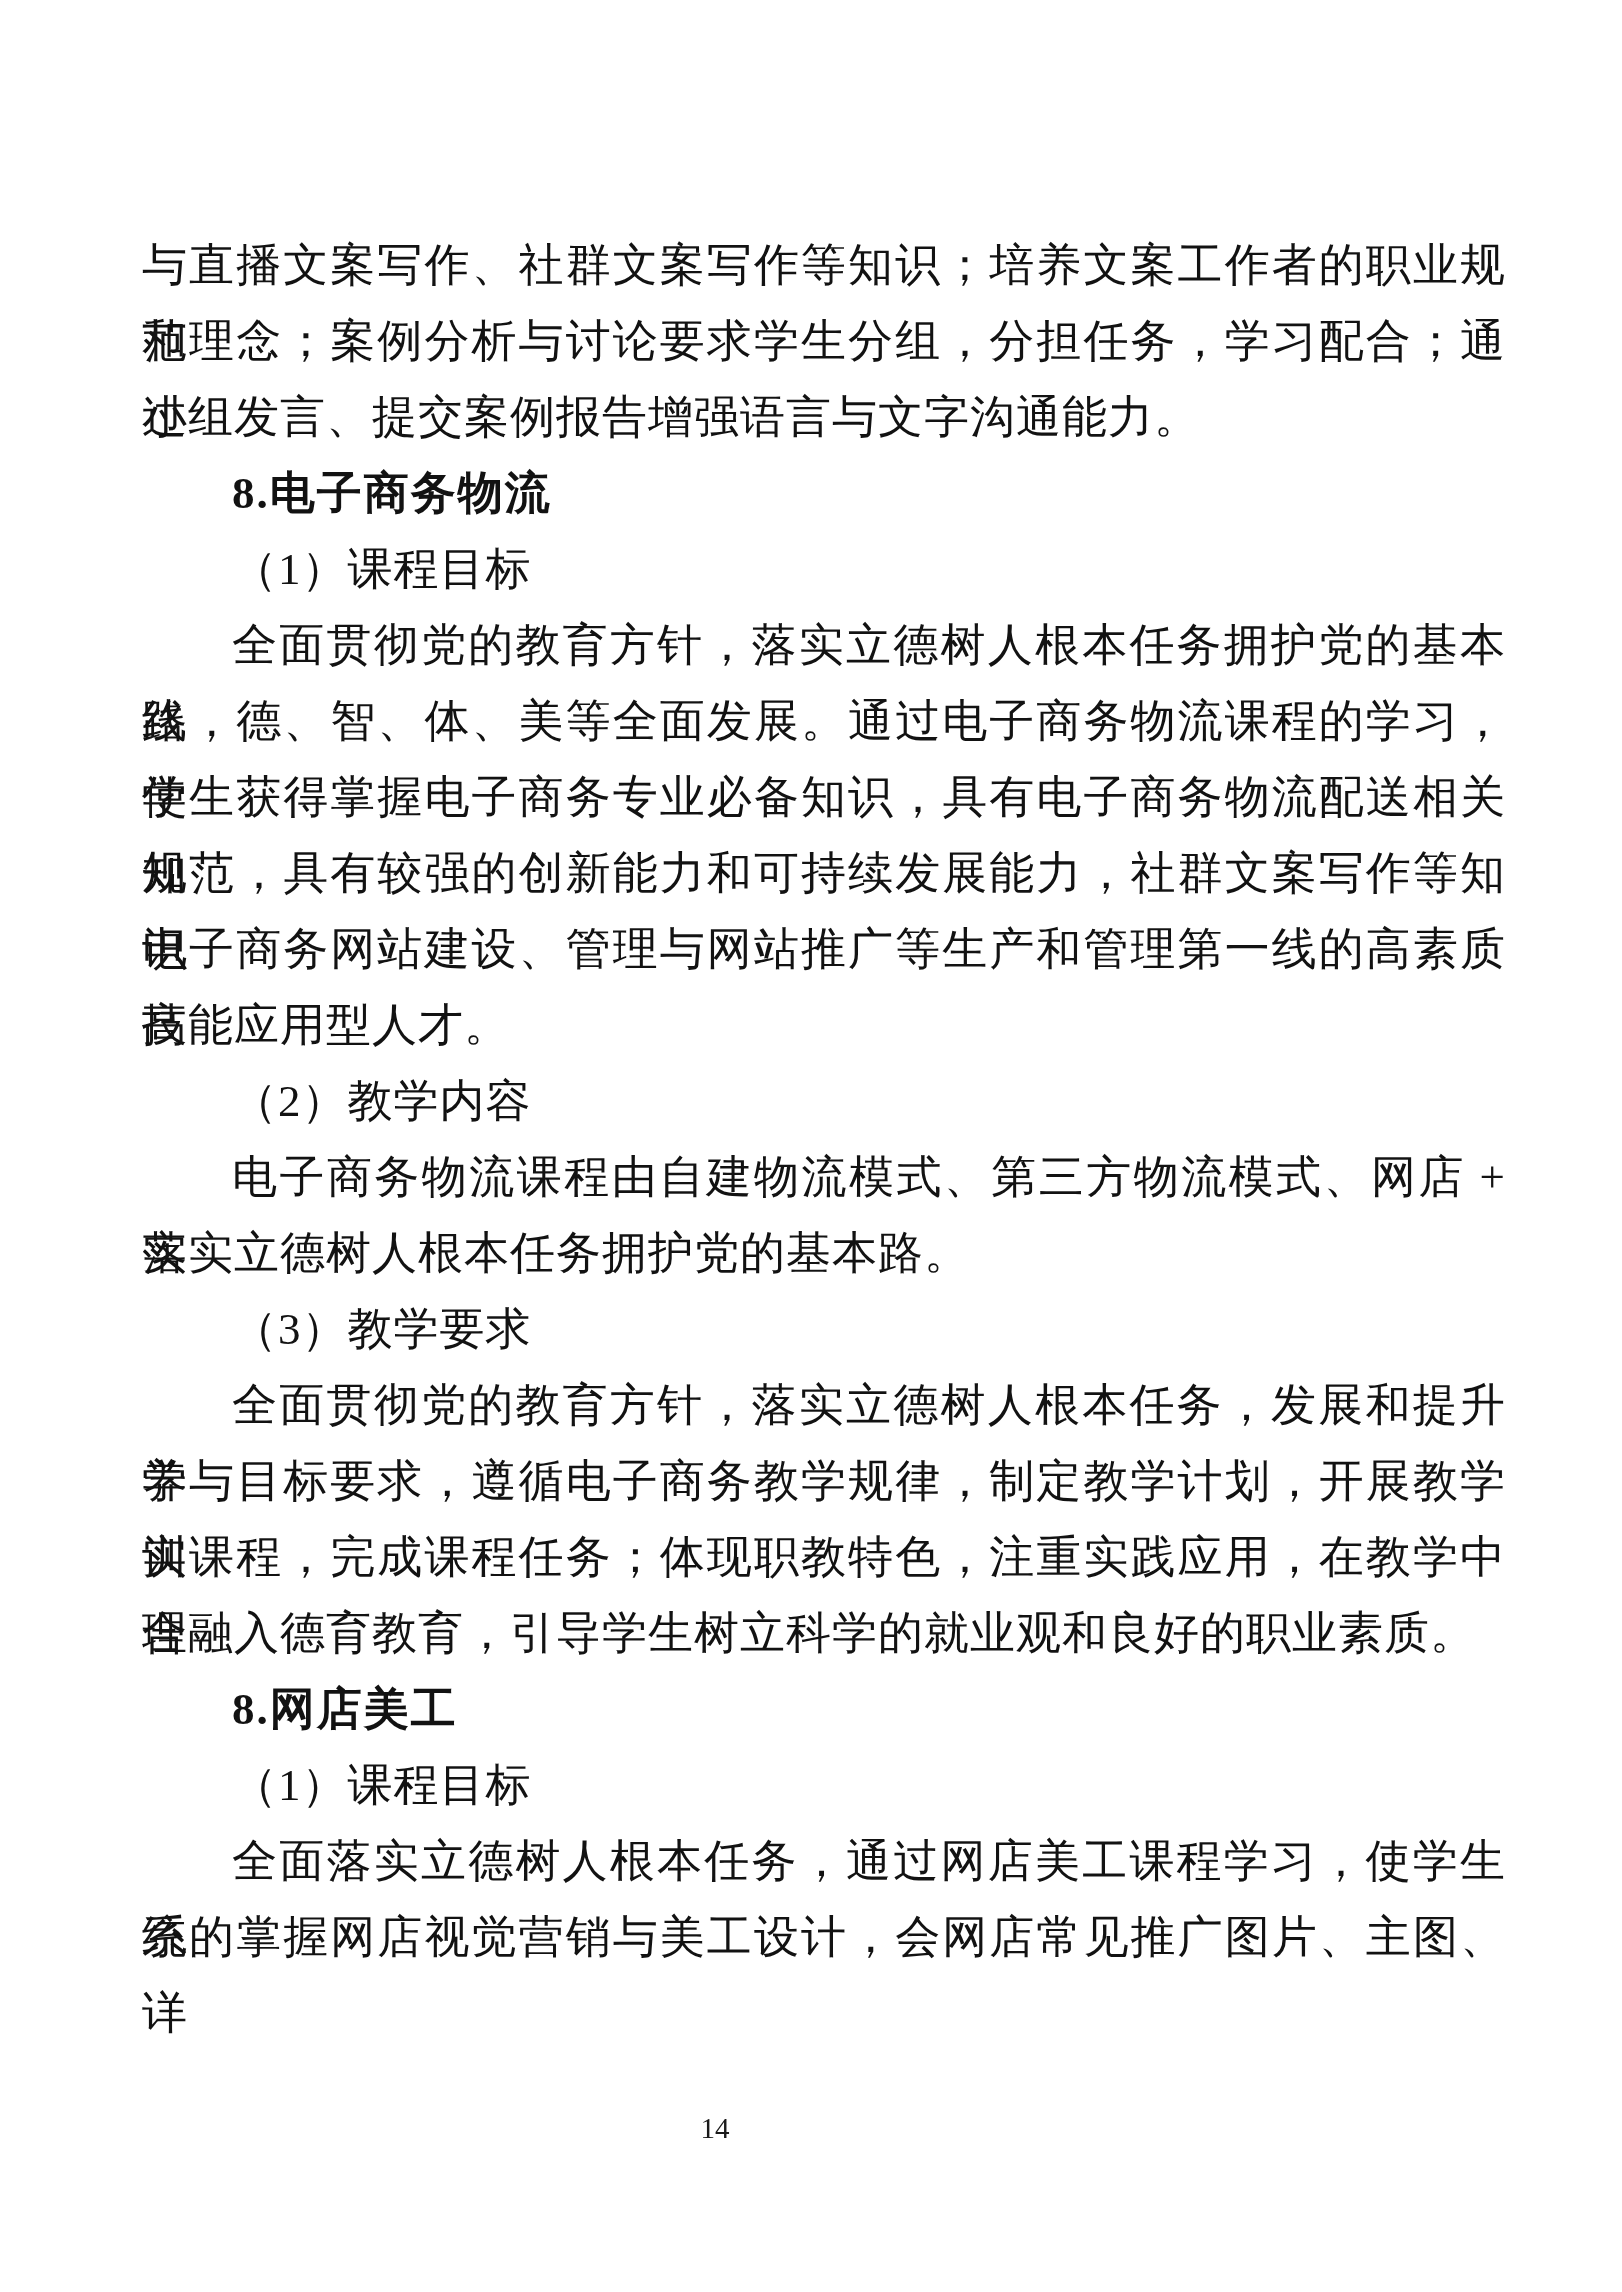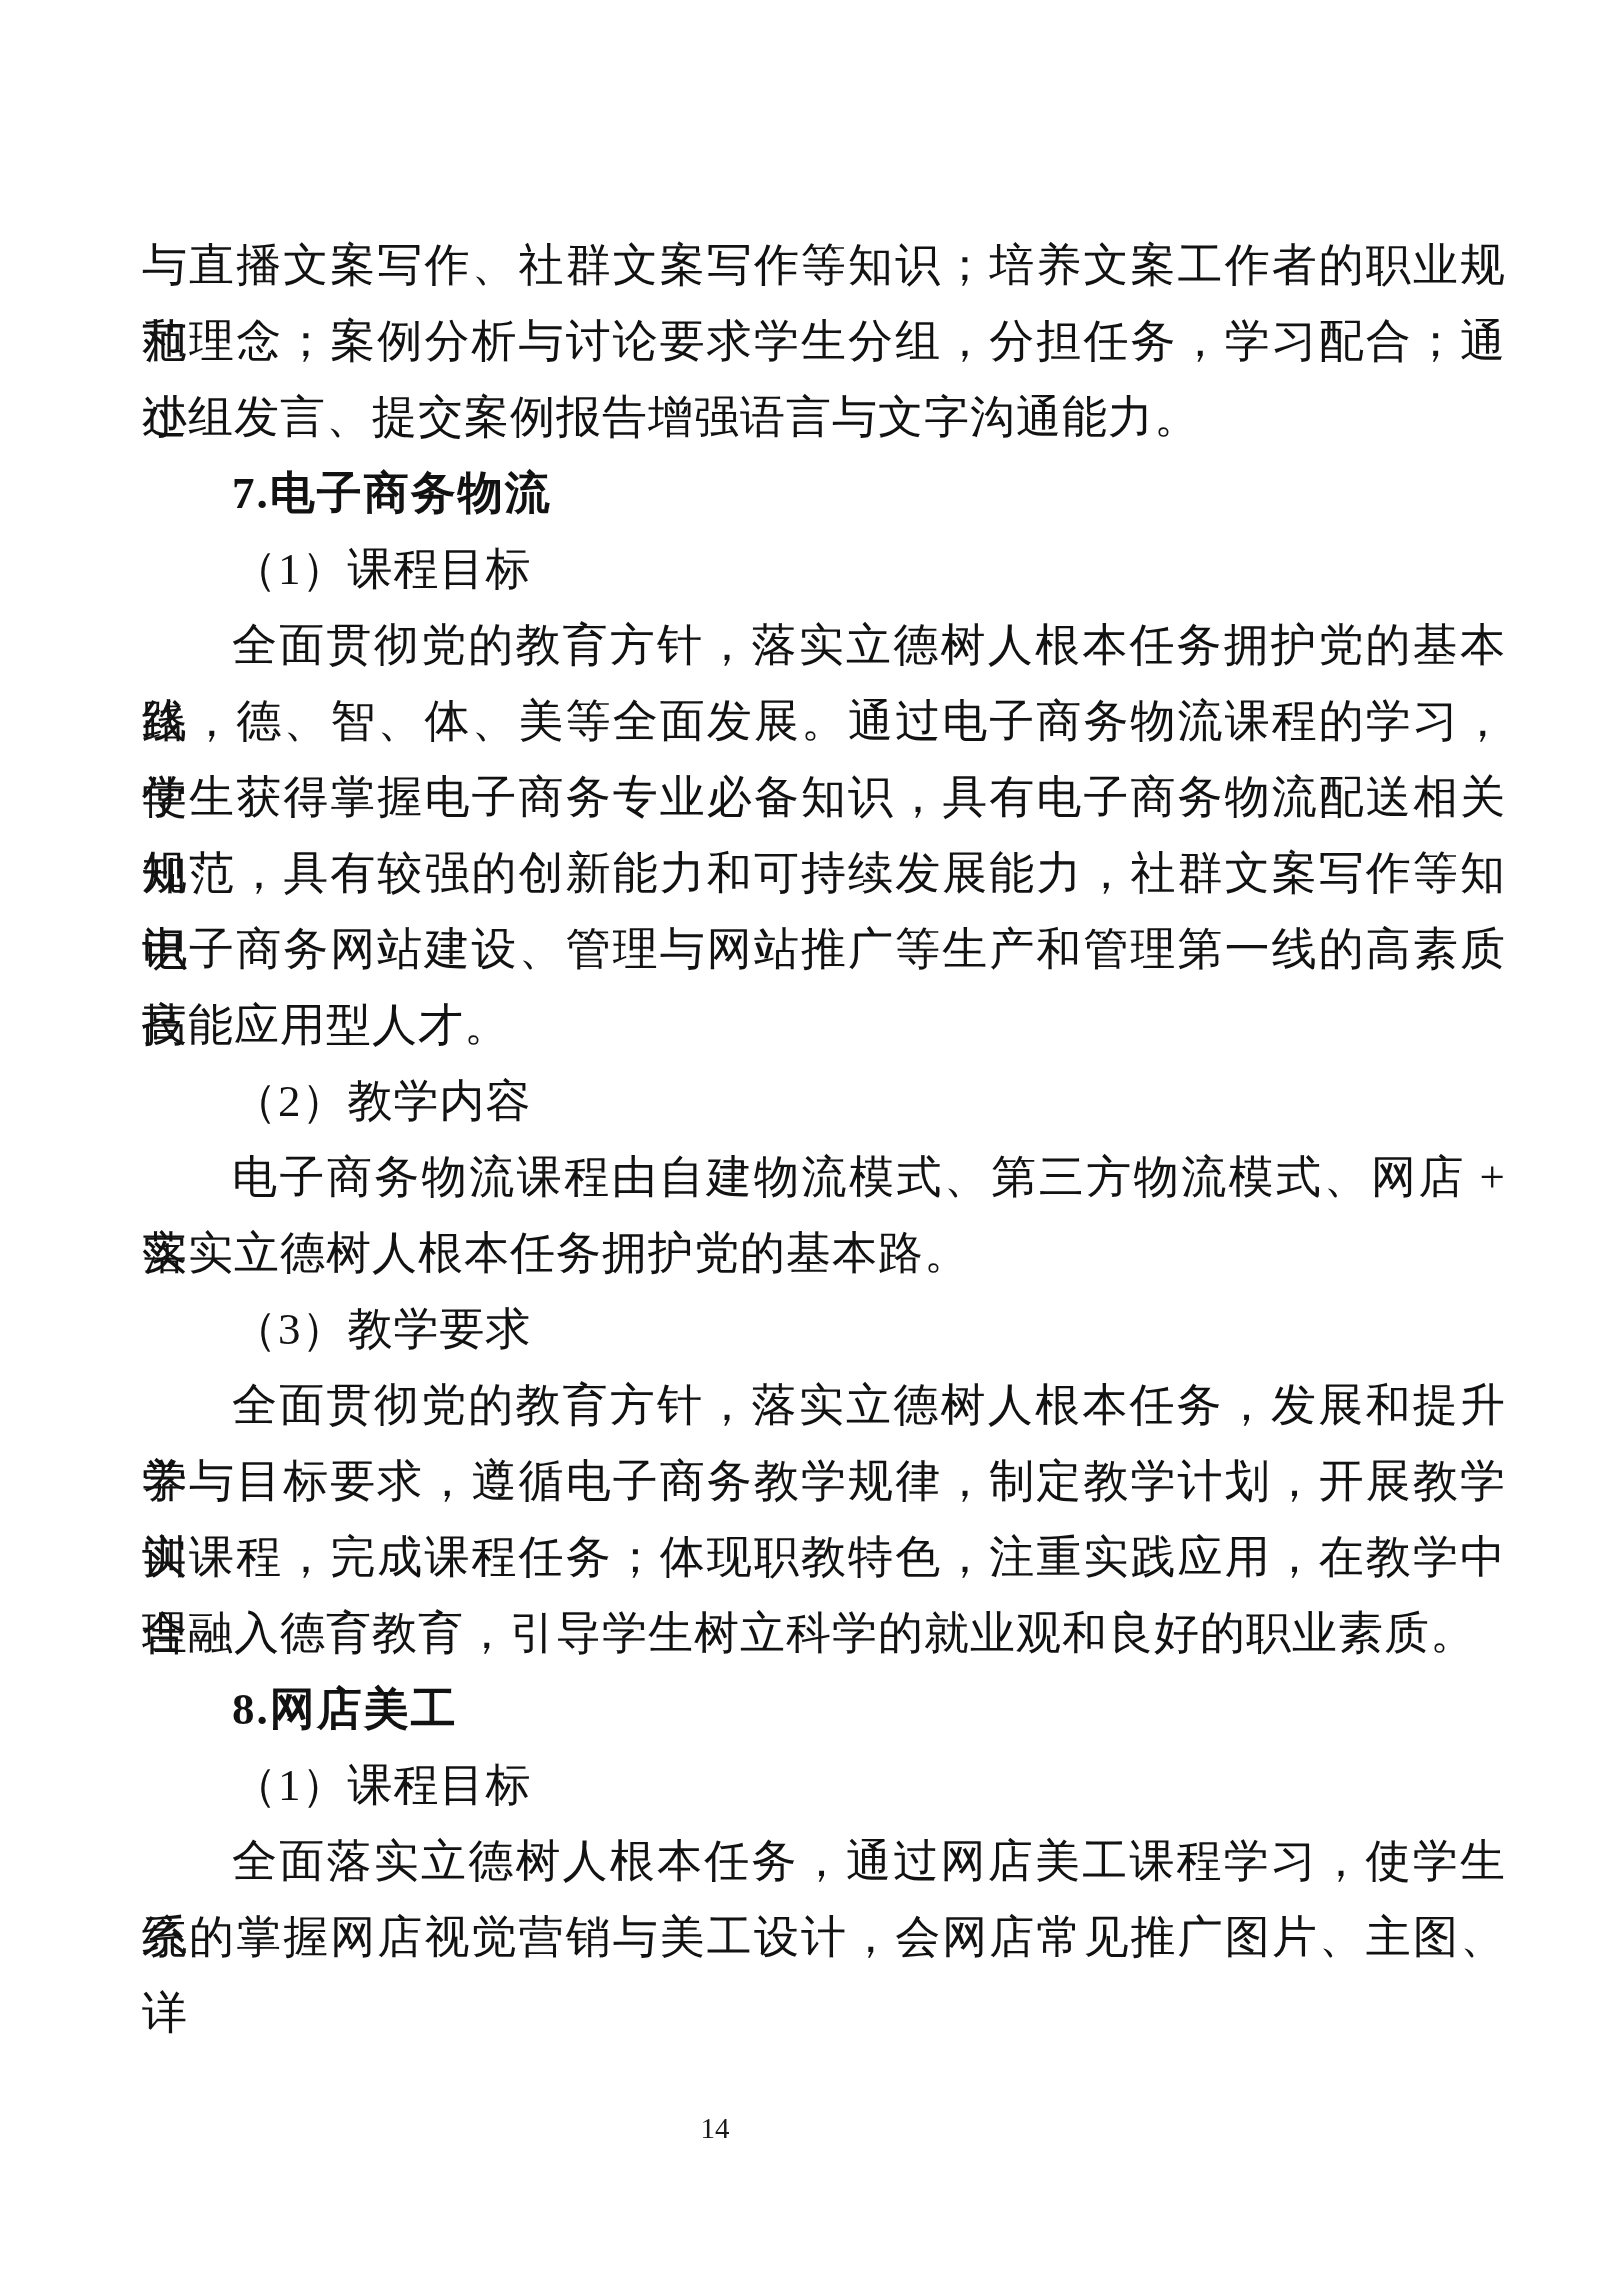--- a/index.html
+++ b/index.html
@@ -54,21 +54,21 @@
   }
 </style>
 </head>
 <body>
 
 <div class="page">
   <div class="doc-body">
       <div class="line justify">与直播文案写作、社群文案写作等知识；培养文案工作者的职业规范</div>
       <div class="line justify">和理念；案例分析与讨论要求学生分组，分担任务，学习配合；通过</div>
       <div class="line ">小组发言、提交案例报告增强语言与文字沟通能力。</div>
-      <div class="line indent bold">7.电子商务物流</div>
+      <div class="line indent bold">8.电子商务物流</div>
       <div class="line indent">（1）课程目标</div>
       <div class="line indent justify">全面贯彻党的教育方针，落实立德树人根本任务拥护党的基本路</div>
       <div class="line justify">线，德、智、体、美等全面发展。通过电子商务物流课程的学习，使</div>
       <div class="line justify">学生获得掌握电子商务专业必备知识，具有电子商务物流配送相关知</div>
       <div class="line justify">规范，具有较强的创新能力和可持续发展能力，社群文案写作等知识</div>
       <div class="line justify">电子商务网站建设、管理与网站推广等生产和管理第一线的高素质高</div>
       <div class="line ">技能应用型人才。</div>
       <div class="line indent">（2）教学内容</div>
       <div class="line indent justify">电子商务物流课程由自建物流模式、第三方物流模式、网店 + 实</div>
       <div class="line ">落实立德树人根本任务拥护党的基本路。</div>

